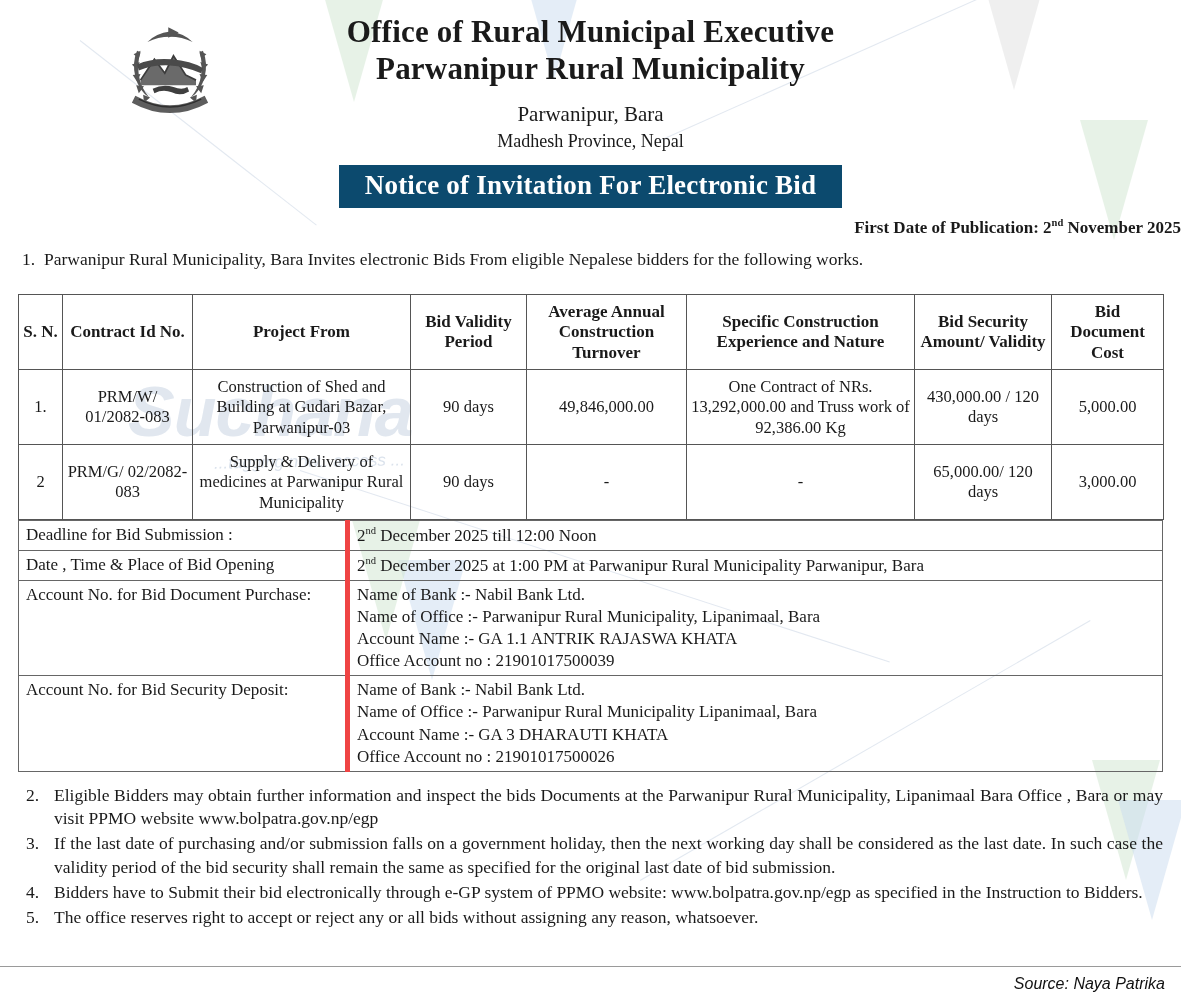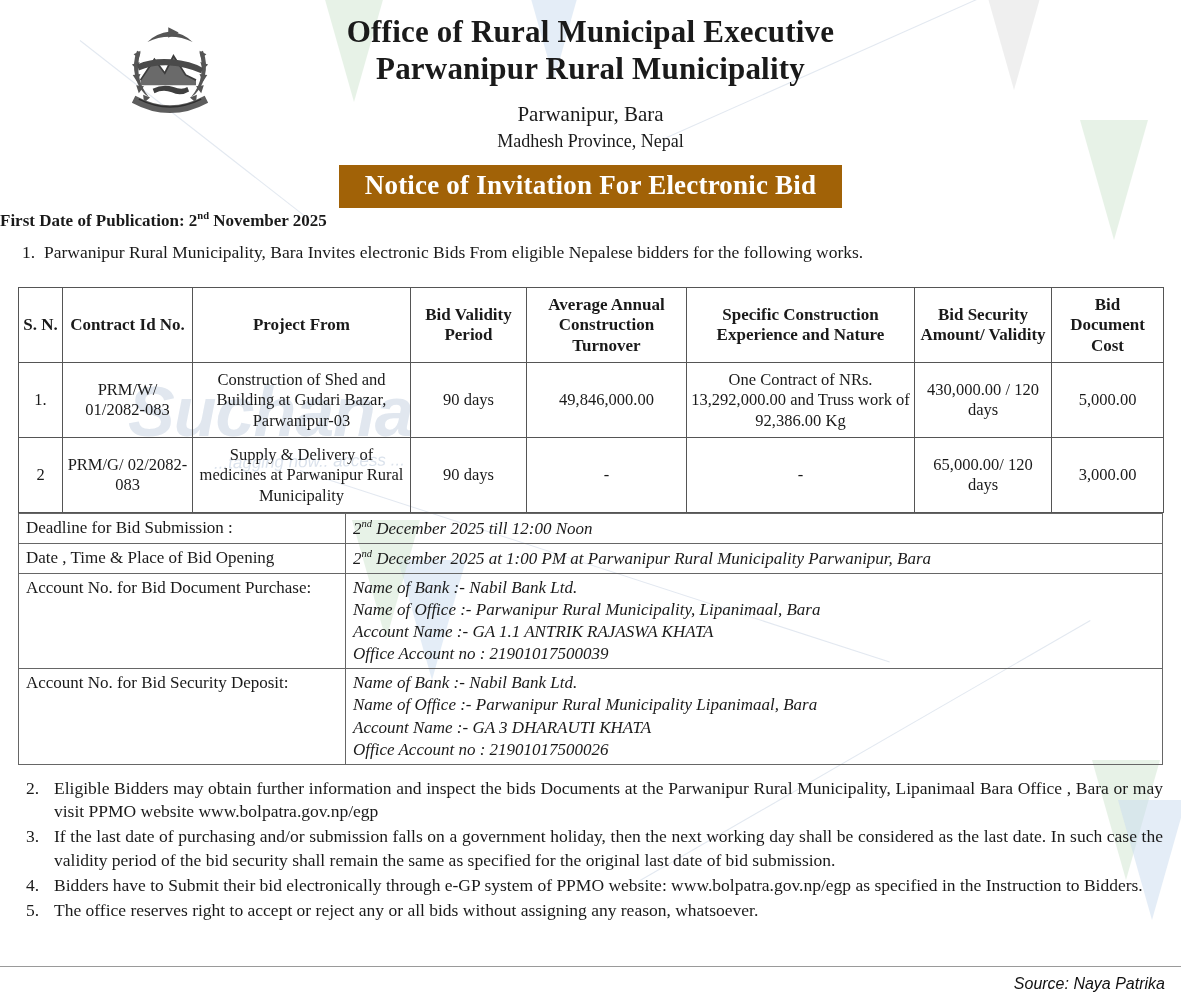--- a/index.html
+++ b/index.html
@@ -98,32 +98,32 @@
     font-size: 18px;
     line-height: 1.35;
   }
 
   .banner-wrap {
     margin-top: 12px;
     text-align: center;
   }
   .banner {
     display: inline-block;
-    background: #a16207;
+    background: #0c4a6e;
     color: #ffffff;
     font-size: 27px;
     font-weight: bold;
     padding: 5px 26px 7px 26px;
     letter-spacing: .2px;
   }
   .pub-date {
-    margin-top: 2px;
+    margin-top: 9px;
     font-size: 17px;
     font-weight: bold;
-    text-align: left;
+    text-align: right;
   }
   sup { font-size: .62em; vertical-align: super; }
 
   
   .content {
     position: relative;
     z-index: 2;
     padding: 0 18px;
   }
   .intro {
@@ -171,21 +171,21 @@
     border: 1px solid #666;
     font-size: 17px;
     padding: 3px 7px;
     vertical-align: top;
     line-height: 1.3;
   }
   table.info td.label {
     width: 312px;
     border-right: 1px solid #666;
   }
-  table.info td.value { border-left: 1px solid #ef4444; font-style: italic; }
+  table.info td.value { border-left: 5px solid #ef4444; }
   .acct-line { display: block; white-space: nowrap; }
 
   ol.notes {
     list-style: none;
     margin: 12px 0 0 0;
     padding: 0;
     font-size: 17.5px;
   }
   ol.notes li {
     position: relative;

